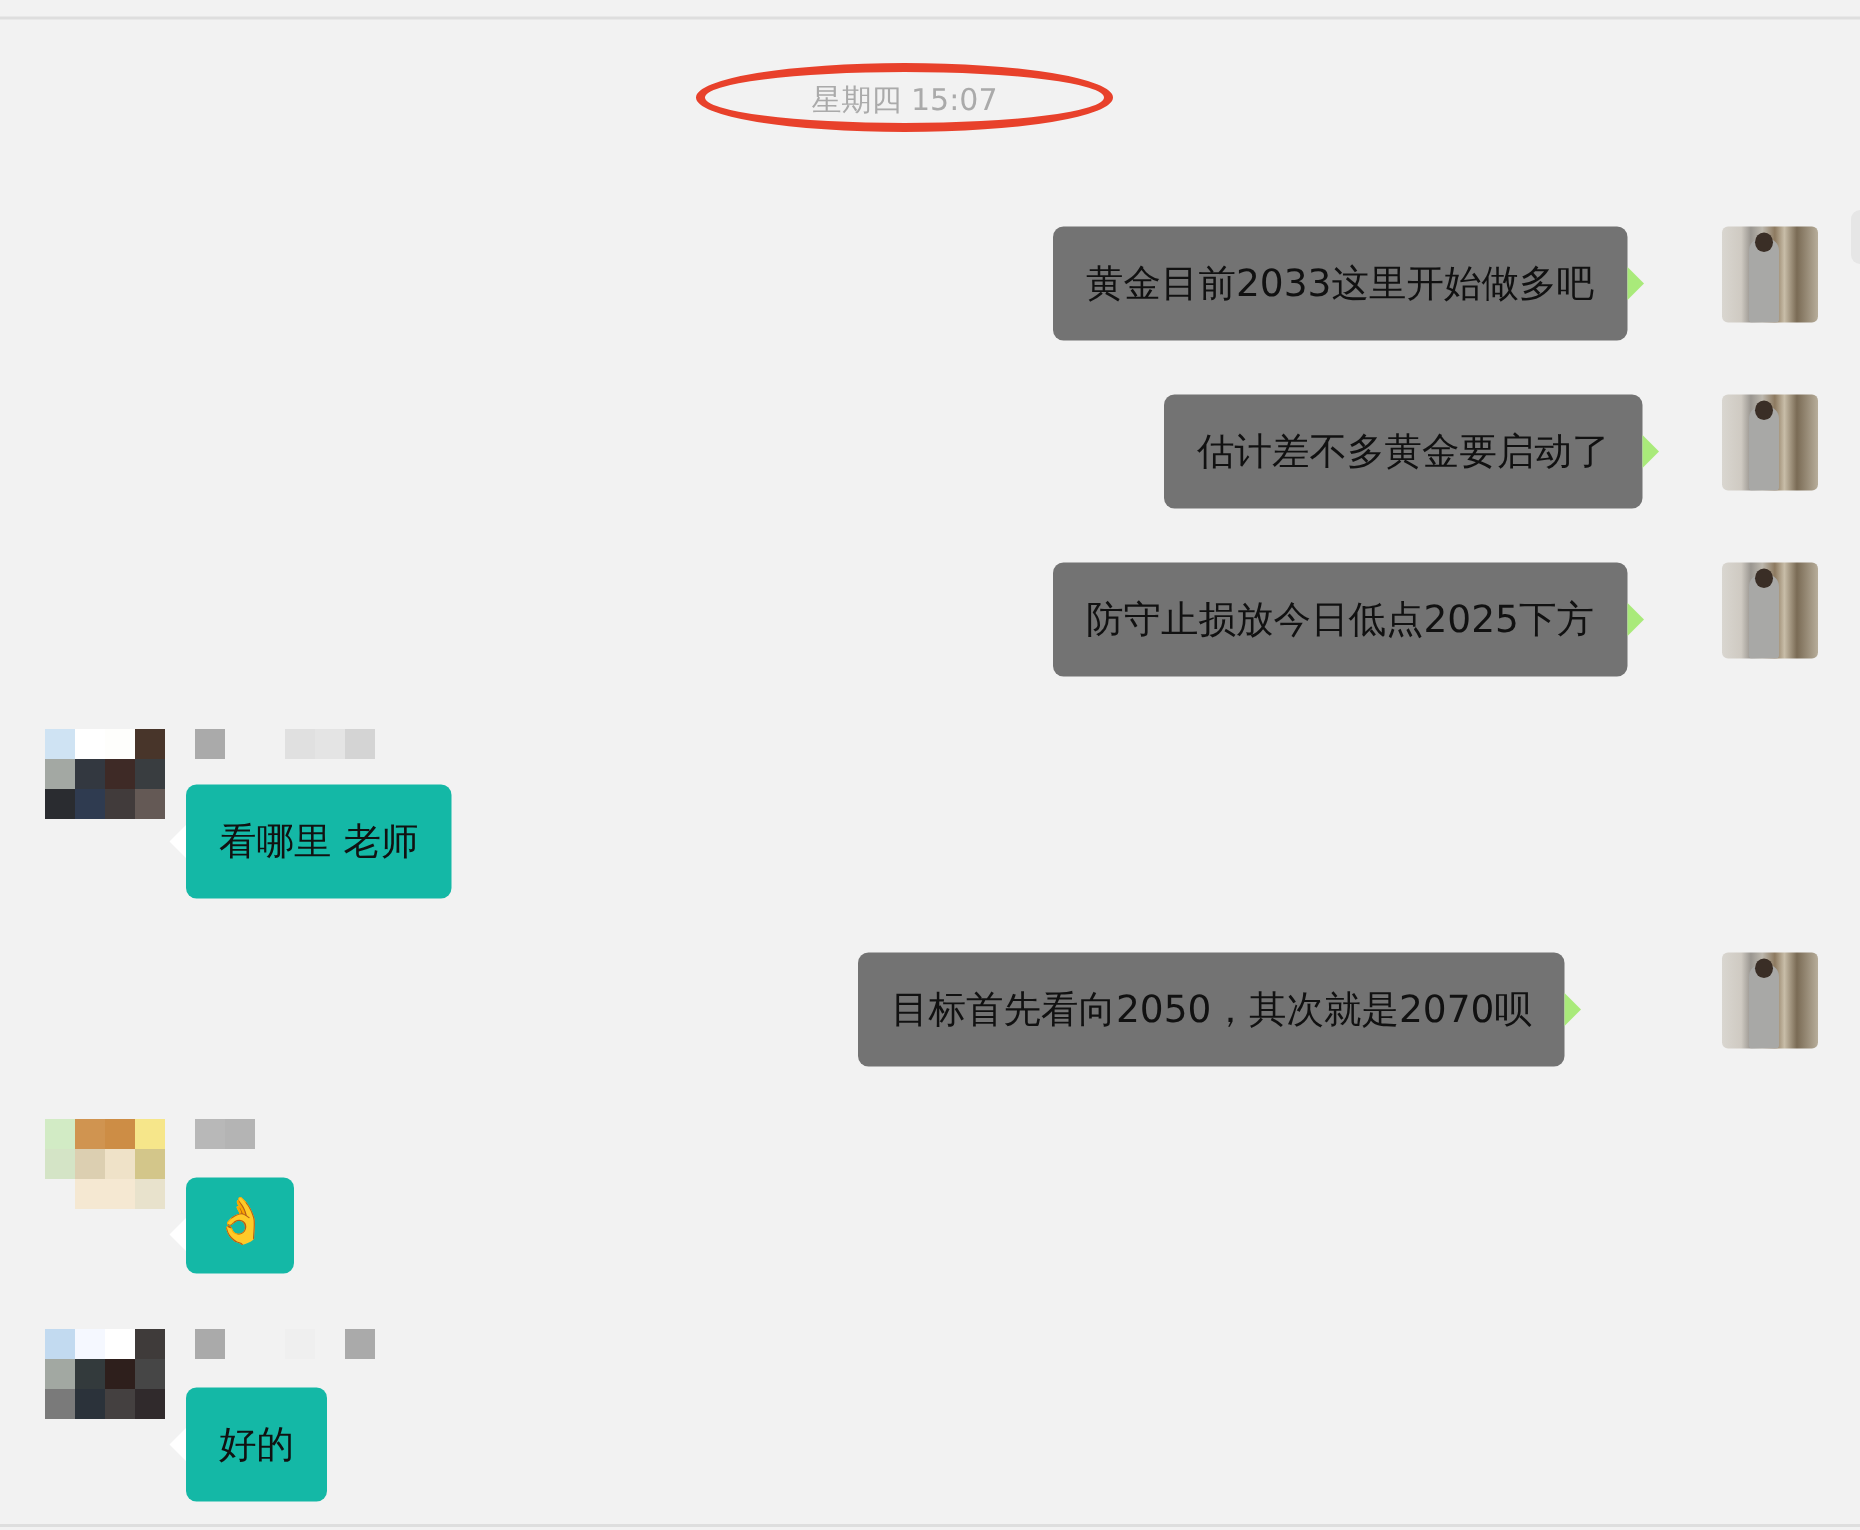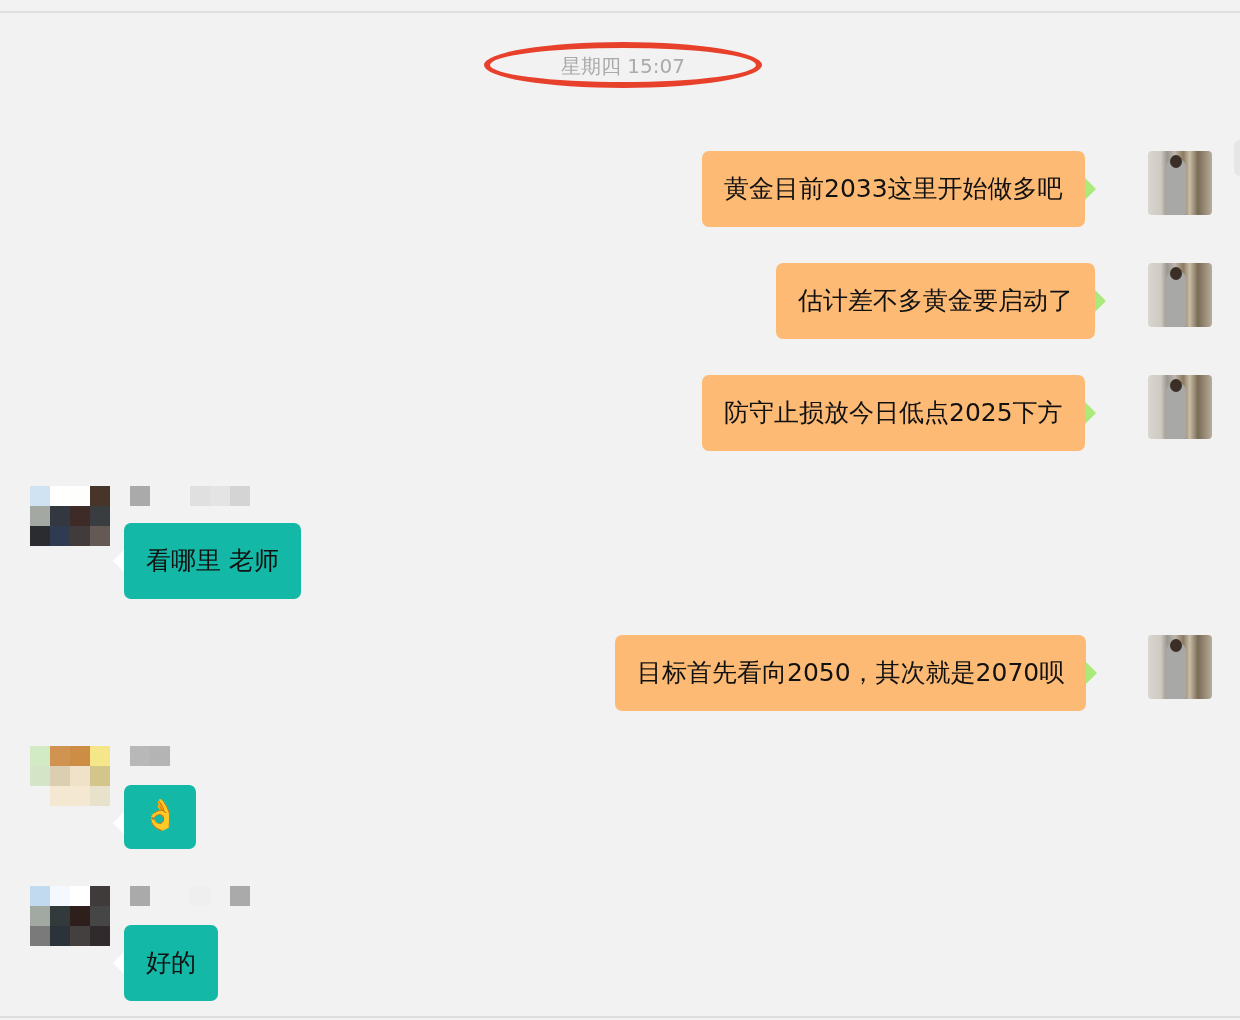--- a/index.html
+++ b/index.html
@@ -1,26 +1,26 @@
 <!DOCTYPE html>
 <html><head>
 <meta charset="utf-8">
 <style>
   * { box-sizing: border-box; margin: 0; padding: 0; }
   html, body { width: 1240px; height: 1020px; overflow: hidden; background: #f2f2f2; }
   body { position: relative; font-family: "DejaVu Sans", "Liberation Sans", sans-serif; color: #111; }
   .top-line { position: absolute; left: 0; top: 11px; width: 1240px; height: 2px; background: #dedede; }
   .bottom-line { position: absolute; left: 0; top: 1016px; width: 1240px; height: 2px; background: #dedede; }
-  .timestamp-wrap { position: absolute; left: 484px; top: 42px; width: 278px; height: 46px; }
+  .timestamp-wrap { position: absolute; left: 464px; top: 42px; width: 278px; height: 46px; }
   .timestamp-ellipse { position: absolute; left: 0; top: 0; width: 278px; height: 46px; border: 6px solid #e8412b; border-radius: 50%; }
   .timestamp { position: absolute; left: 0; top: 11px; width: 278px; text-align: center; font-size: 20px; color: #aaaaaa; }
   .scroll-stub { position: absolute; left: 1234px; top: 140px; width: 12px; height: 36px; background: #e6e6e6; border-radius: 6px; }
 
   .bubble { position: absolute; height: 76px; border-radius: 7px; font-size: 25px; line-height: 76px; padding: 0 22px; white-space: nowrap; }
-  .bubble.out { background: #fdba74; }
+  .bubble.out { background: #737373; }
   .bubble.in { background: #14b8a6; }
   .bubble.out::after { content: ""; position: absolute; right: -11px; top: 27px; border-left: 11px solid #a9ea7a; border-top: 11px solid transparent; border-bottom: 11px solid transparent; }
   .bubble.in::before { content: ""; position: absolute; left: -11px; top: 27px; border-right: 11px solid #ffffff; border-top: 11px solid transparent; border-bottom: 11px solid transparent; }
 
   .avatar-me { position: absolute; left: 1148px; width: 64px; height: 64px; border-radius: 4px; overflow: hidden;
     background: linear-gradient(90deg, #d9d6d0 0%, #cfcac2 20%, #9a9690 30%, #bdb8ae 42%, #8d7a60 55%, #c8bda8 65%, #7a6b55 78%, #b7ad9a 100%); }
   .avatar-me .figure { position: absolute; left: 18px; top: 8px; width: 20px; height: 56px; background: #a8a8a6; border-radius: 8px 8px 2px 2px; }
   .avatar-me .head { position: absolute; left: 22px; top: 4px; width: 12px; height: 13px; background: #3a2e26; border-radius: 50%; }
 
   .avatar-other { position: absolute; left: 30px; width: 80px; height: 64px; display: grid; grid-template-columns: repeat(4, 20px); grid-template-rows: repeat(3, 20px); }
@@ -75,21 +75,21 @@
     <div style="background:#645955"></div>
 </div>
 <div class="nick" style="left:130px; top:486px; width:120px;">
   <span style="left:0; background:#aaaaaa;"></span>
     <span style="left:60px; background:#e0e0e0;"></span>
     <span style="left:80px; background:#e4e4e4;"></span>
     <span style="left:100px; background:#d4d4d4;"></span>
 </div>
 <div class="bubble in" style="left:124px; top:523px;">看哪里 老师</div>
 
-<div class="bubble out" style="left:615px; top:635px;">目标首先看向2050，其次就是2070呗</div>
+<div class="bubble out" style="left:572px; top:635px;">目标首先看向2050，其次就是2070呗</div>
 <div class="avatar-me" style="top:635px;">
     <div class="figure"></div>
     <div class="head"></div>
   </div>
 
 <div class="avatar-other" style="top:746px;">
   <div style="background:#d2ebc5"></div>
     <div style="background:#d09450"></div>
     <div style="background:#cd8d45"></div>
     <div style="background:#f6e68a"></div>

